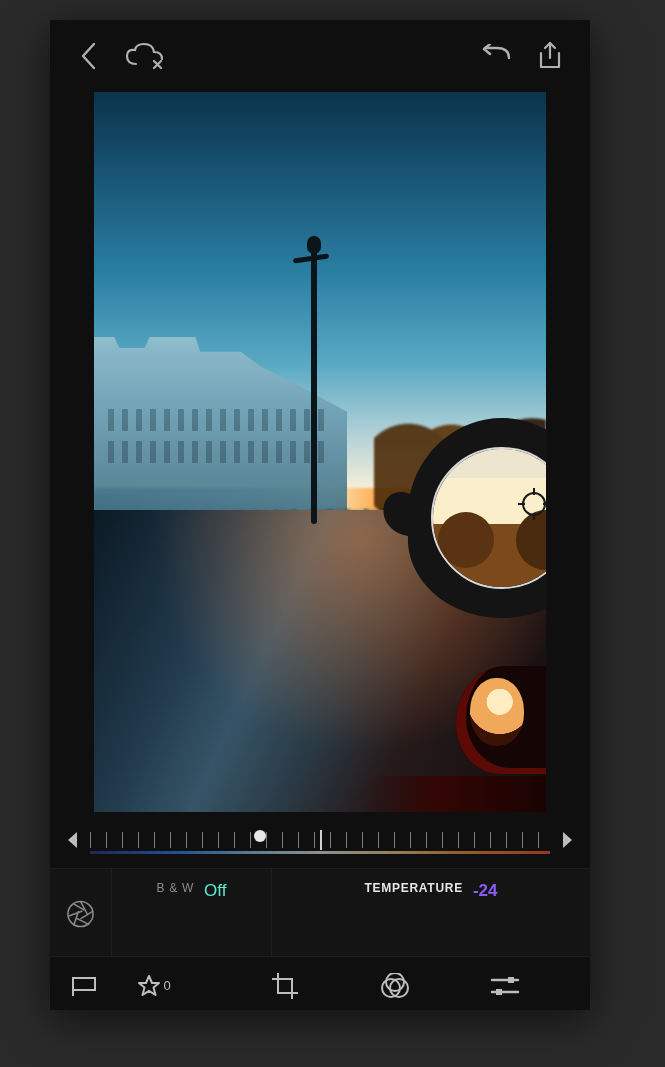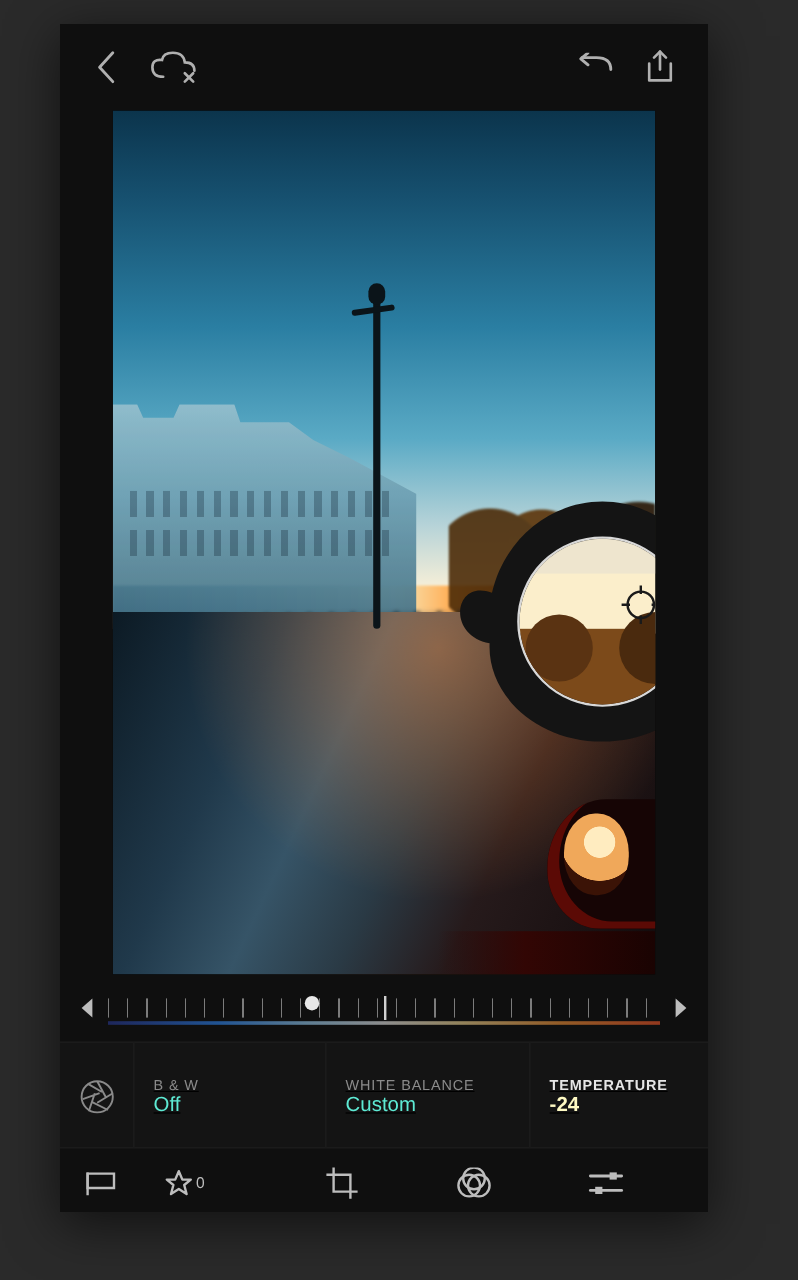--- a/index.html
+++ b/index.html
@@ -182,37 +182,36 @@
   
   .params {
     display:flex;
     border-top:1px solid #1e1e1e;
     height: 88px;
     background:#141414;
   }
   .params .cell {
     border-right:1px solid #1e1e1e;
     padding:12px 16px 10px;
-    display:flex; flex-direction:column; justify-content:center;
-    gap:0;
-    text-decoration:underline;
+    display:flex; flex-direction:row; justify-content:center;
+    gap:10px;
   }
   .params .cell:last-child { border-right:none; }
   .params .aperture {
     width:62px; align-items:center; justify-content:center;
     color:#8a8a8a;
   }
   .params .lbl {
     font-size:12px; letter-spacing:.06em; color:#8b8b8b; text-transform:uppercase;
   }
   .params .strong .lbl { color:#e6e6e6; font-weight:700; }
   .params .val {
     font-size:17px; color:#5eead4;
   }
-  .params .strong .val { color:#fef9c3; font-weight:700; }
+  .params .strong .val { color:#8b5cf6; font-weight:700; }
   .cell.bw    { width:160px; }
   .cell.wb    { width:170px; }
   .cell.temp  { flex:1; }
 
   
   .bottombar {
     height:58px; border-top:1px solid #1e1e1e;
     display:flex; align-items:center; gap:30px;
     padding:0 14px;
     color:#bdbdbd;
@@ -332,24 +331,20 @@
     <div class="cell aperture">
       <svg width="30" height="30" viewBox="0 0 30 30" fill="none" stroke="currentColor" stroke-width="1.6">
         <circle cx="15" cy="15" r="13"></circle>
         <path d="M15 2 L22 15 M28 12 L15 20 M24 26 L10 19 M8 27 L13 12 M3 17 L17 12 M7 4 L19 11"></path>
       </svg>
     </div>
     <div class="cell bw">
       <div class="lbl">B &amp; W</div>
       <div class="val">Off</div>
     </div>
-    <div class="cell wb">
-      <div class="lbl">WHITE BALANCE</div>
-      <div class="val">Custom</div>
-    </div>
     <div class="cell temp strong">
       <div class="lbl">TEMPERATURE</div>
       <div class="val">-24</div>
     </div>
   </div>
 
   <div class="bottombar">
     <div class="bicon">
       <svg width="28" height="22" viewBox="0 0 28 22" fill="none" stroke="currentColor" stroke-width="2">
         <path d="M3 2 L3 21"></path>

